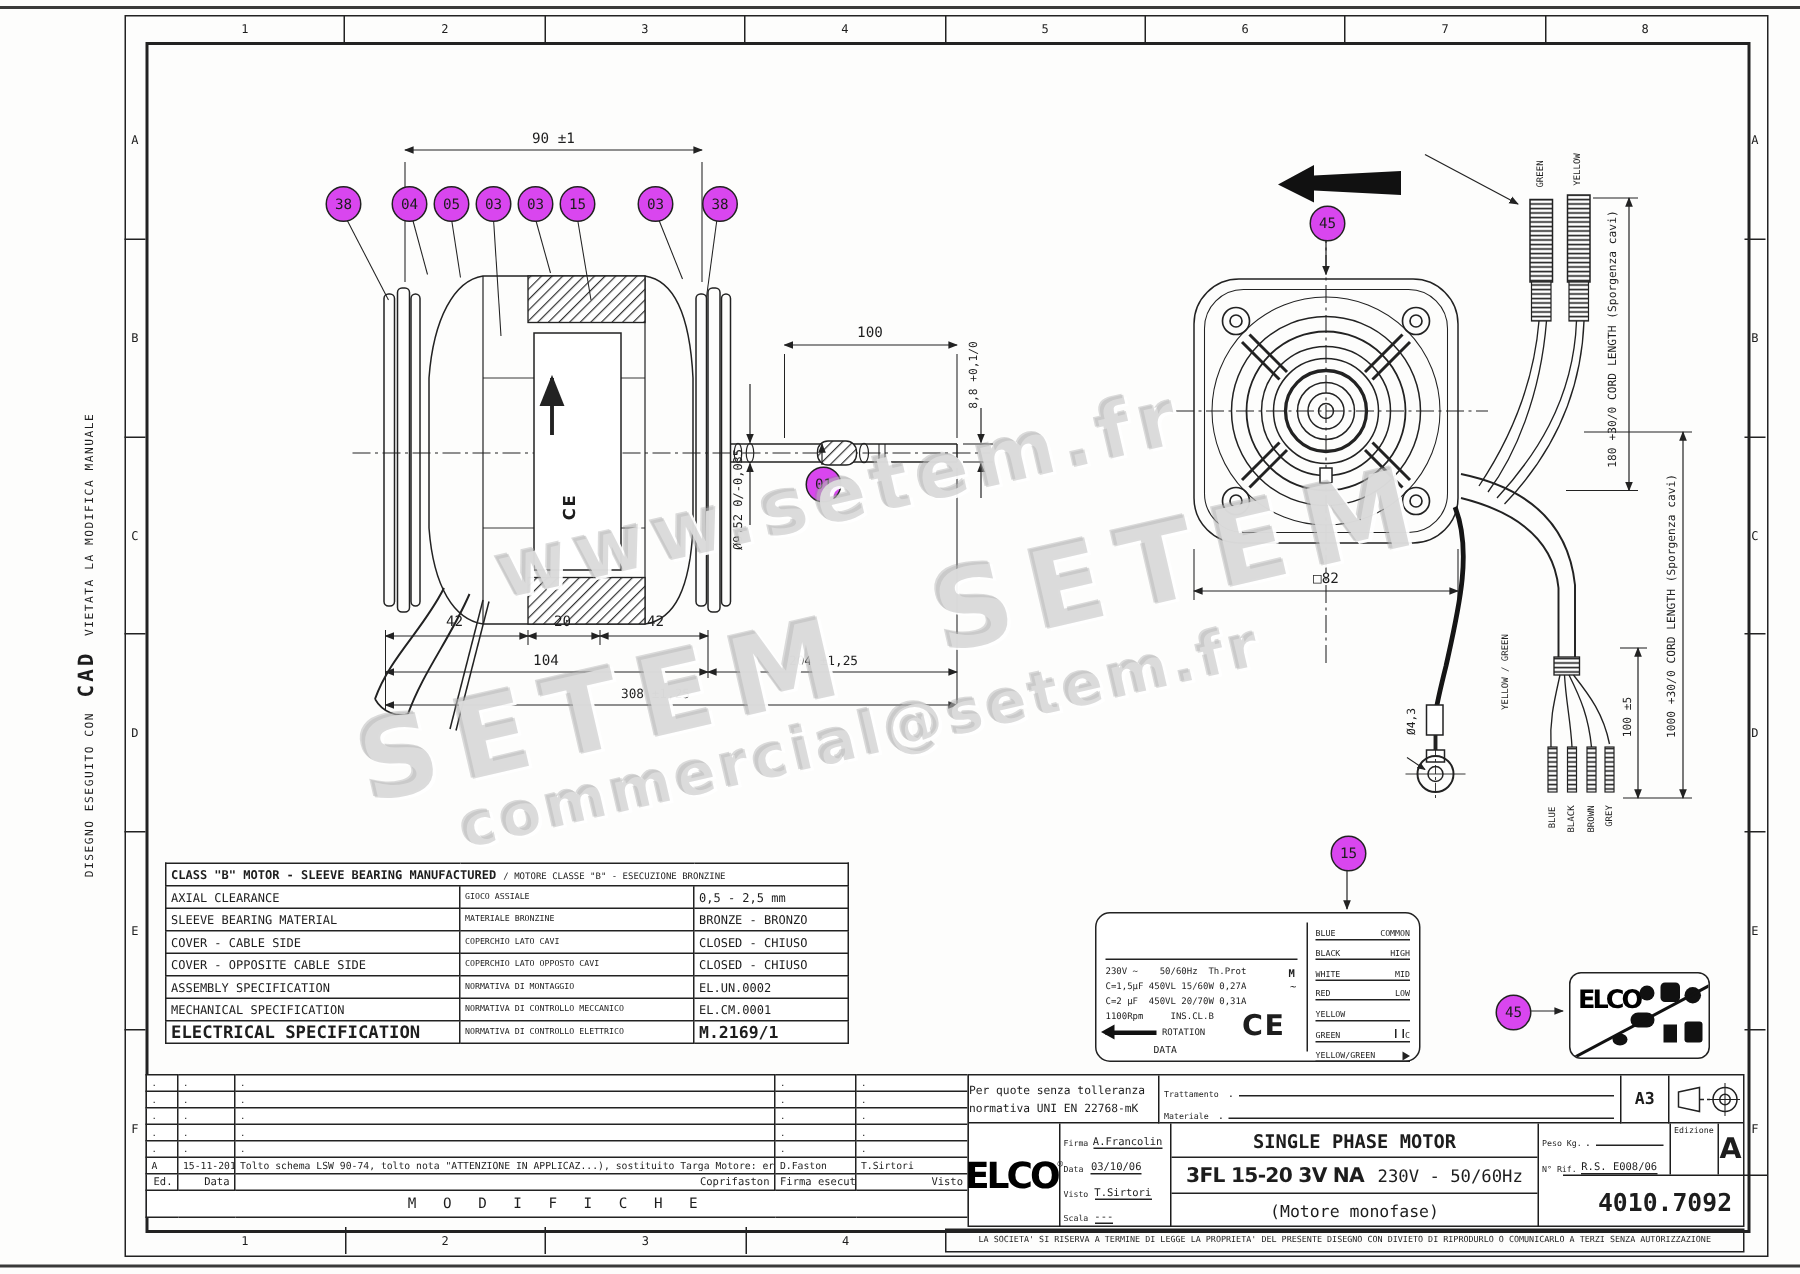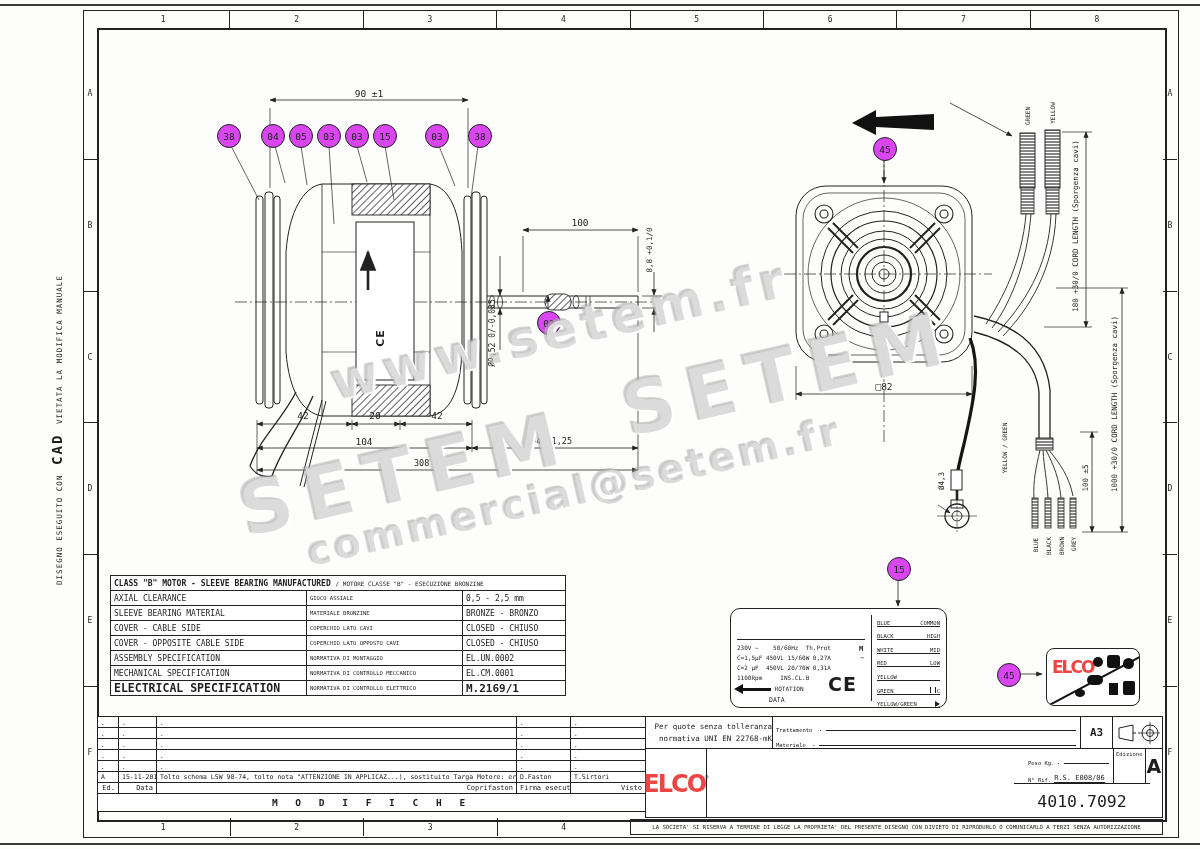--- a/index.html
+++ b/index.html
@@ -40,41 +40,41 @@
   .spec .it{font-size:5.5px;}
   .spec .val{font-size:8px;}
   .spec .hd{font-size:8px;font-weight:bold;}
   .spec .hd .it2{font-size:6px;font-weight:normal;}
   .spec .big{font-size:11.5px;font-weight:bold;}
   .rev{position:absolute;left:97px;top:716px;width:548px;background:#fff;z-index:6;}
   .rev td{font-size:6px;height:10px;}
   .rev .rowa td{font-size:6.5px;}
   .rev .head td{font-size:7px;text-align:right;}
   .rev .fe{font-size:4.5px;line-height:1;}
-  .rev .mod td{font-size:9.5px;font-weight:bold;text-align:center;letter-spacing:6px;height:17px;}
+  .rev .mod td{font-size:9.5px;font-weight:normal;text-align:center;letter-spacing:6px;height:17px;}
   .tb{position:absolute;left:645px;top:716px;width:518px;height:102px;border:1.5px solid #222;
       box-sizing:border-box;background:#fff;z-index:6;}
   .tb .cell{position:absolute;box-sizing:border-box;border-color:#222;}
   .fill-line{flex:1;border-bottom:1px solid #222;margin:0 4px 2px 3px;}
   .lbl{font-size:5.5px;}
   .val7{font-size:7px;}
   .plate{position:absolute;left:730px;top:608px;width:215px;height:98px;border:1.5px solid #222;
          border-radius:10px;background:#fff;z-index:6;font-size:6px;}
   .plate .ln{white-space:pre;line-height:10px;font-size:6px;}
   .wrow{position:relative;height:12.6px;border-bottom:0.9px solid #222;font-size:5.5px;display:flex;
         align-items:flex-end;justify-content:space-between;}
   .cap{display:inline-block;width:4px;height:6px;border-left:1.5px solid #222;border-right:1.5px solid #222;margin-right:1px;}
   .tri{width:0;height:0;border-top:3px solid transparent;border-bottom:3px solid transparent;border-left:5px solid #222;display:inline-block;}
   .rot-arrow{display:inline-block;width:34px;height:3px;background:#111;position:relative;vertical-align:middle;}
   .rot-arrow:before{content:"";position:absolute;left:-8px;top:-4px;border:5.5px solid transparent;border-right:9px solid #111;}
   .weee{position:absolute;left:1046px;top:648px;width:92px;height:56px;border:1.5px solid #222;border-radius:8px;
         background:#fff;z-index:6;overflow:hidden;}
   .weee .diag{position:absolute;left:-8px;top:26px;width:130px;border-top:2px solid #111;transform:rotate(-28deg);}
   .blob{position:absolute;background:#111;}
-  .logo{font-family:"DejaVu Sans",sans-serif;font-weight:900;letter-spacing:-2px;color:#ef4444;}
+  .logo{font-family:"DejaVu Sans",sans-serif;font-weight:900;letter-spacing:-2px;color:#000000;}
   .disc{box-sizing:border-box;border:1px solid #222;font-size:5.6px;display:flex;align-items:center;
         justify-content:center;white-space:nowrap;}
   .ce{font-family:"DejaVu Sans",sans-serif;font-weight:900;letter-spacing:1px;}
 </style>
 </head>
 <body>
 
 <div class="sheet">
   <div class="edge-top"></div>
   <div class="edge-bot"></div>
@@ -504,21 +504,21 @@
       <td class="fe">Firma esecutore</td>
       <td>Visto</td>
     </tr>
     <tr class="mod">
           <td colspan="5">M O D I F I C H E</td>
         </tr>
   </tbody>
     </table>
 
   <div class="tb">
-    <div class="cell" style="left:0;top:0;width:127px;height:32px;border-right:1px solid;border-bottom:1px solid;display:flex;flex-direction:column;align-items:flex-end;justify-content:center;font-size:7.5px;line-height:1.5;">
+    <div class="cell" style="left:0;top:0;width:127px;height:32px;border-right:1px solid;border-bottom:1px solid;display:flex;flex-direction:column;align-items:flex-start;justify-content:center;font-size:7.5px;line-height:1.5;">
       <span>Per quote senza tolleranza</span>
       <span>normativa UNI EN 22768-mK</span>
     </div>
     <div class="cell" style="left:127px;top:0;width:308px;height:32px;border-right:1px solid;border-bottom:1px solid;">
       <div style="display:flex;align-items:flex-end;height:16px;">
         <span class="lbl" style="margin-left:3px;">Trattamento</span>
         <span class="val7" style="margin-left:6px;">.</span>
         <span class="fill-line"></span>
       </div>
       <div style="display:flex;align-items:flex-end;height:15px;">
@@ -537,33 +537,59 @@
             <circle cx="37" cy="16" r="3.5"></circle>
         <line x1="27" y1="16" x2="47" y2="16" stroke-width="0.7"></line>
             <line x1="37" y1="5" x2="37" y2="27" stroke-width="0.7"></line>
       </g>
         </svg>
     </div>
     <div class="cell" style="left:0;top:32px;width:61px;height:69px;border-right:1px solid;display:flex;align-items:center;justify-content:center;">
       <span class="logo" style="font-size:24px;">ELCO</span>
       <span style="font-size:6px;margin-top:-14px;">®</span>
     </div>
+    <div class="cell" style="left:61px;top:32px;width:74px;height:69px;border-right:1px solid;">
+      <div style="height:17px;display:flex;align-items:flex-end;">
+          <span class="lbl" style="margin-left:2px;">Firma</span>
+          <span class="val7" style="margin-left:3px;border-bottom:0.8px solid #222;">A.Francolin</span>
+        </div>
+      <div style="height:17px;display:flex;align-items:flex-end;">
+          <span class="lbl" style="margin-left:2px;">Data</span>
+          <span class="val7" style="margin-left:5px;border-bottom:0.8px solid #222;">03/10/06</span>
+        </div>
+      <div style="height:17px;display:flex;align-items:flex-end;">
+          <span class="lbl" style="margin-left:2px;">Visto</span>
+          <span class="val7" style="margin-left:4px;border-bottom:0.8px solid #222;">T.Sirtori</span>
+        </div>
+      <div style="height:16px;display:flex;align-items:flex-end;">
+          <span class="lbl" style="margin-left:2px;">Scala</span>
+          <span class="val7" style="margin-left:4px;border-bottom:0.8px solid #222;">---</span>
+        </div>
+    </div>
+    <div class="cell" style="left:135px;top:32px;width:245px;height:69px;border-right:1px solid;">
+      <div style="height:22px;border-bottom:1px solid #222;display:flex;align-items:center;justify-content:center;font-size:12.5px;font-weight:bold;">SINGLE PHASE MOTOR</div>
+      <div style="height:23px;border-bottom:1px solid #222;display:flex;align-items:center;justify-content:center;gap:9px;">
+        <span style="font-family:'DejaVu Sans',sans-serif;font-weight:bold;font-size:13.5px;letter-spacing:-0.5px;">3FL 15-20 3V NA</span>
+        <span style="font-size:11.5px;">230V - 50/60Hz</span>
+      </div>
+      <div style="height:22px;display:flex;align-items:center;justify-content:center;font-size:11px;">(Motore monofase)</div>
+    </div>
     <div class="cell" style="left:380px;top:32px;width:88px;height:17px;border-right:1px solid;display:flex;align-items:flex-end;">
       <span class="lbl" style="margin-left:2px;">Peso Kg.</span>
       <span class="val7" style="margin-left:2px;">.</span>
       <span class="fill-line"></span>
     </div>
     <div class="cell" style="left:380px;top:49px;width:88px;height:17px;border-right:1px solid;display:flex;align-items:flex-end;">
       <span class="lbl" style="margin-left:2px;">N° Rif.</span>
       <span class="val7" style="margin-left:3px;border-bottom:0.8px solid #222;">R.S. E008/06</span>
     </div>
     <div class="cell" style="left:468px;top:32px;width:48px;height:34px;display:flex;">
       <span class="lbl" style="margin:2px 0 0 2px;">Edizione</span>
       <span style="border-left:1px solid #222;margin-left:2px;flex:1;display:flex;align-items:center;justify-content:center;font-size:19px;font-weight:bold;font-family:'DejaVu Sans',sans-serif;">A</span>
     </div>
-    <div class="cell" style="left:368px;top:66px;width:136px;height:35px;border-top:1px solid;display:flex;align-items:center;justify-content:center;font-size:16.5px;font-weight:normal;">4010.7092</div>
+    <div class="cell" style="left:396px;top:66px;width:136px;height:35px;border-top:1px solid;display:flex;align-items:center;justify-content:center;font-size:16.5px;font-weight:bold;">4010.7092</div>
   </div>
 
   <span class="wm" style="left:325px;top:300px;font-size:52px;letter-spacing:5px;">www.setem.fr</span>
   <span class="wm" style="left:235px;top:430px;font-size:74px;letter-spacing:12px;">SETEM</span>
   <span class="wm" style="left:618px;top:330px;font-size:74px;letter-spacing:12px;">SETEM</span>
   <span class="wm" style="left:300px;top:468px;font-size:40px;letter-spacing:3px;">commercial@setem.fr</span>
 </div>
 
 </body></html>

